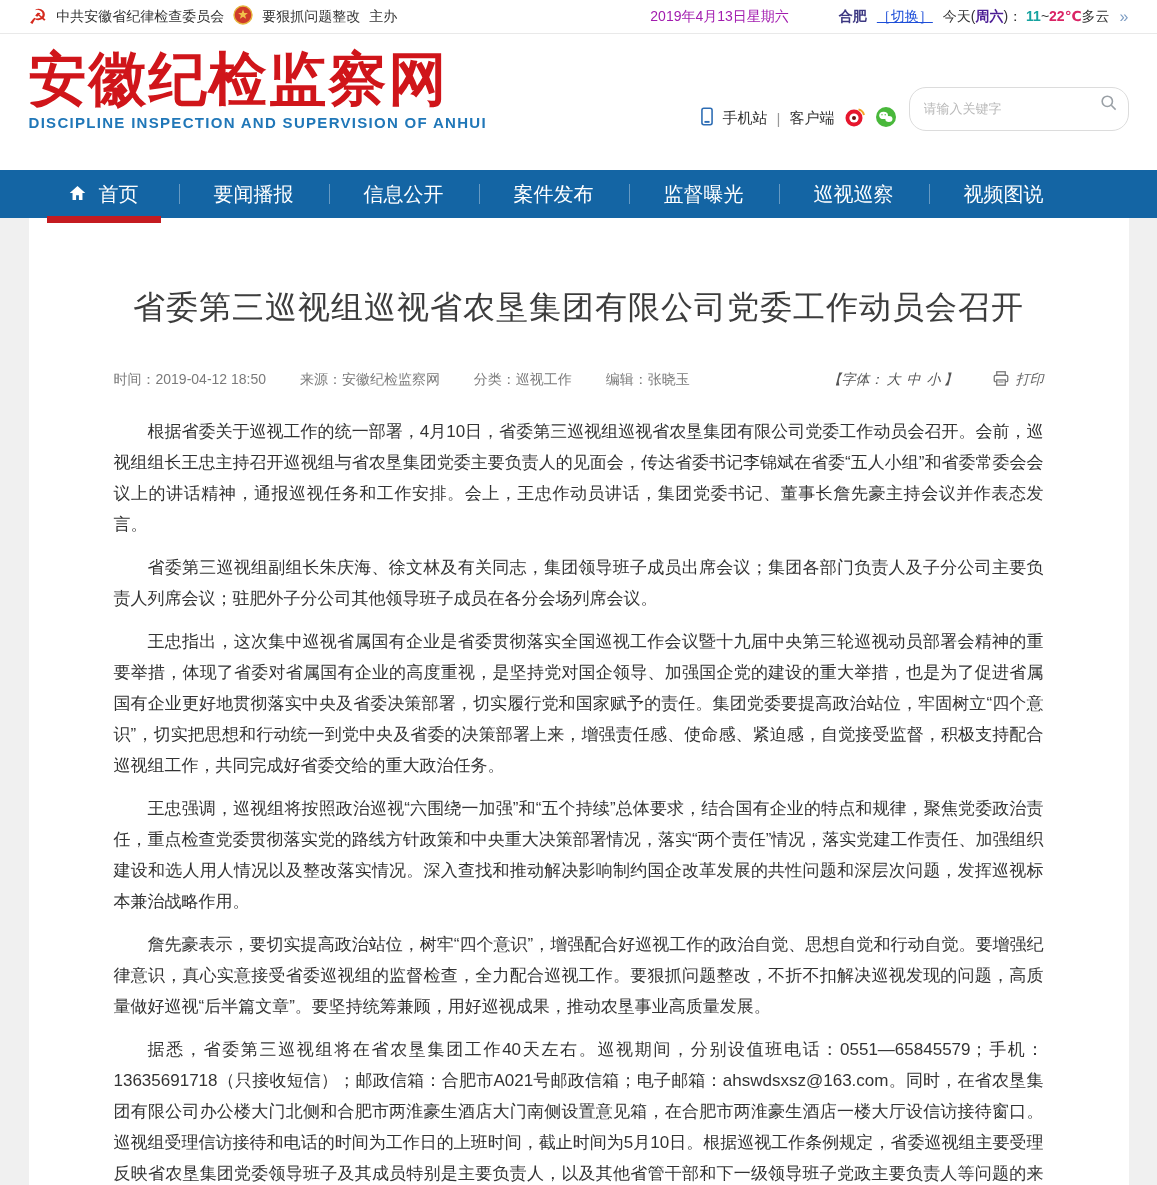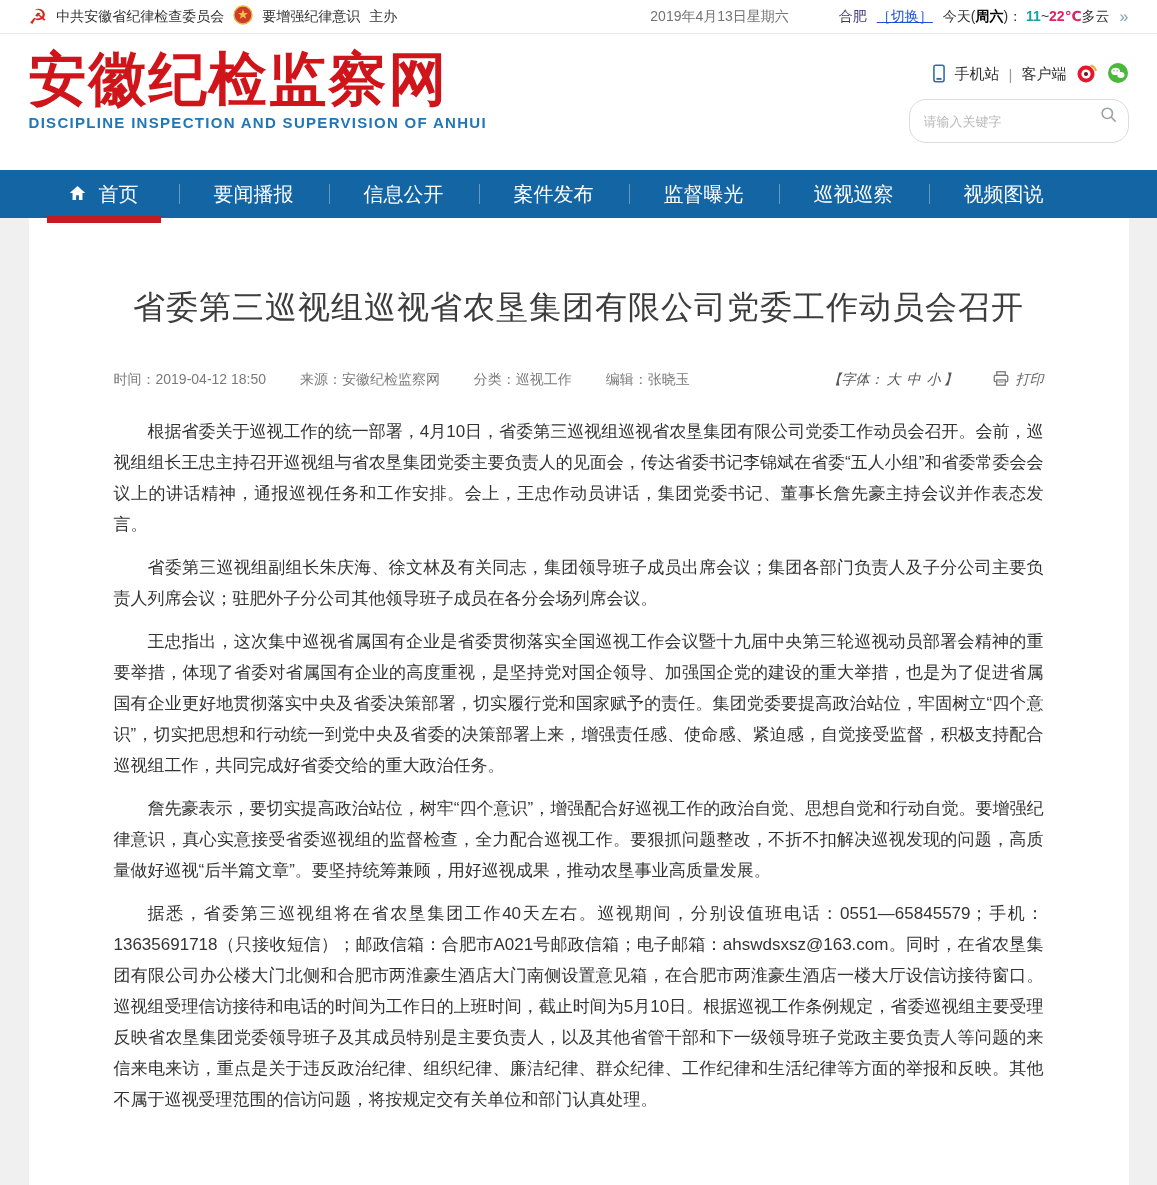--- a/index.html
+++ b/index.html
@@ -11,39 +11,39 @@
     color:#333;
   }
   .inner { width:1100px; margin:0 auto; }
 
   
   .topbar { background:#fff; height:34px; border-bottom:1px solid #e9e9e9; font-size:14px; }
   .topbar .inner { display:flex; justify-content:space-between; align-items:center; height:100%; }
   .topbar-left { display:flex; align-items:center; gap:9px; }
   .party-emblem { color:#d5291d; font-size:21px; line-height:1; }
   .topbar-right { display:flex; align-items:center; gap:10px; }
-  .topbar-date { color:#737373; margin-right:40px; }
-  .city { color:#3c3781; font-weight:400; cursor:pointer; }
+  .topbar-date { color:#a21caf; margin-right:40px; }
+  .city { color:#3c3781; font-weight:700; cursor:pointer; }
   .switch { color:#1d4ed8; text-decoration:underline; cursor:pointer; }
   .weather { color:#333; }
-  .weather .day { color:#000000; font-weight:700; }
+  .weather .day { color:#4c1d95; font-weight:700; }
   .weather .low { color:#17a3a0; font-weight:700; }
   .weather .high { color:#da2465; font-weight:700; }
   .more-arrow { color:#7f9ec4; font-size:16px; cursor:pointer; }
 
   
   .header { background:#fff; height:136px; }
   .header .inner { display:flex; justify-content:space-between; padding-top:12px; }
   .logo-cn {
     font-family:"DejaVu Serif","Liberation Serif",serif;
     font-weight:700; font-size:58px; line-height:1.15;
     color:#d0151a; letter-spacing:2px;
   }
   .logo-en { font-size:15px; font-weight:700; color:#2077b8; letter-spacing:1.3px; margin-top:1px; }
-  .header-right { display:flex; flex-direction:column; align-items:flex-end; gap:12px; padding-top:16px; }
+  .header-right { display:flex; flex-direction:row; align-items:flex-end; gap:12px; padding-top:16px; }
   .quick-links { display:flex; align-items:center; gap:9px; font-size:15px; color:#333; }
   .quick-links .sep { color:#999; }
   .ql-link { cursor:pointer; }
   .search-box { position:relative; width:220px; }
   .search-box input {
     width:100%; height:44px; border:1px solid #dcdcdc; border-radius:17px;
     padding:0 36px 0 14px; font-size:13px; color:#666; outline:none;
     font-family:inherit; background:#fff;
   }
   .search-box input::placeholder { color:#b9b9b9; }
@@ -87,21 +87,21 @@
   <div class="inner">
     <div class="topbar-left">
       <span class="party-emblem">☭</span>
       <span>中共安徽省纪律检查委员会</span>
       <span>
         <svg width="20" height="20" viewBox="0 0 20 20">
           <circle cx="10" cy="10" r="9" fill="#cf3a2a" stroke="#e5b53c" stroke-width="1.4"></circle>
           <polygon points="10,4.6 11.3,8.1 14.9,8.1 12.1,10.3 13.1,13.8 10,11.7 6.9,13.8 7.9,10.3 5.1,8.1 8.7,8.1" fill="#f0c04a"></polygon>
         </svg>
       </span>
-      <span>要增强纪律意识</span>
+      <span>要狠抓问题整改</span>
       <span>主办</span>
     </div>
     <div class="topbar-right">
       <span class="topbar-date">2019年4月13日星期六</span>
       <span class="city">合肥</span>
       <span class="switch">［切换］</span>
       <span class="weather"><span>今天(</span><span class="day">周六</span><span>)：</span> <span class="low">11</span><span>~</span><span class="high">22℃</span><span>多云</span></span>
       <span class="more-arrow">»</span>
     </div>
   </div>
@@ -213,17 +213,18 @@
         </span>
         <span>打印</span>
       </span>
     </div>
   </div>
 
   <div class="article-body">
     <p>根据省委关于巡视工作的统一部署，4月10日，省委第三巡视组巡视省农垦集团有限公司党委工作动员会召开。会前，巡视组组长王忠主持召开巡视组与省农垦集团党委主要负责人的见面会，传达省委书记李锦斌在省委“五人小组”和省委常委会会议上的讲话精神，通报巡视任务和工作安排。会上，王忠作动员讲话，集团党委书记、董事长詹先豪主持会议并作表态发言。</p>
     <p>省委第三巡视组副组长朱庆海、徐文林及有关同志，集团领导班子成员出席会议；集团各部门负责人及子分公司主要负责人列席会议；驻肥外子分公司其他领导班子成员在各分会场列席会议。</p>
     <p>王忠指出，这次集中巡视省属国有企业是省委贯彻落实全国巡视工作会议暨十九届中央第三轮巡视动员部署会精神的重要举措，体现了省委对省属国有企业的高度重视，是坚持党对国企领导、加强国企党的建设的重大举措，也是为了促进省属国有企业更好地贯彻落实中央及省委决策部署，切实履行党和国家赋予的责任。集团党委要提高政治站位，牢固树立“四个意识”，切实把思想和行动统一到党中央及省委的决策部署上来，增强责任感、使命感、紧迫感，自觉接受监督，积极支持配合巡视组工作，共同完成好省委交给的重大政治任务。</p>
+    <p>王忠强调，巡视组将按照政治巡视“六围绕一加强”和“五个持续”总体要求，结合国有企业的特点和规律，聚焦党委政治责任，重点检查党委贯彻落实党的路线方针政策和中央重大决策部署情况，落实“两个责任”情况，落实党建工作责任、加强组织建设和选人用人情况以及整改落实情况。深入查找和推动解决影响制约国企改革发展的共性问题和深层次问题，发挥巡视标本兼治战略作用。</p>
     <p>詹先豪表示，要切实提高政治站位，树牢“四个意识”，增强配合好巡视工作的政治自觉、思想自觉和行动自觉。要增强纪律意识，真心实意接受省委巡视组的监督检查，全力配合巡视工作。要狠抓问题整改，不折不扣解决巡视发现的问题，高质量做好巡视“后半篇文章”。要坚持统筹兼顾，用好巡视成果，推动农垦事业高质量发展。</p>
     <p>据悉，省委第三巡视组将在省农垦集团工作40天左右。巡视期间，分别设值班电话：0551—65845579；手机：13635691718（只接收短信）；邮政信箱：合肥市A021号邮政信箱；电子邮箱：ahswdsxsz@163.com。同时，在省农垦集团有限公司办公楼大门北侧和合肥市两淮豪生酒店大门南侧设置意见箱，在合肥市两淮豪生酒店一楼大厅设信访接待窗口。巡视组受理信访接待和电话的时间为工作日的上班时间，截止时间为5月10日。根据巡视工作条例规定，省委巡视组主要受理反映省农垦集团党委领导班子及其成员特别是主要负责人，以及其他省管干部和下一级领导班子党政主要负责人等问题的来信来电来访，重点是关于违反政治纪律、组织纪律、廉洁纪律、群众纪律、工作纪律和生活纪律等方面的举报和反映。其他不属于巡视受理范围的信访问题，将按规定交有关单位和部门认真处理。</p>
   </div>
 
 </div>
 
 </body></html>

